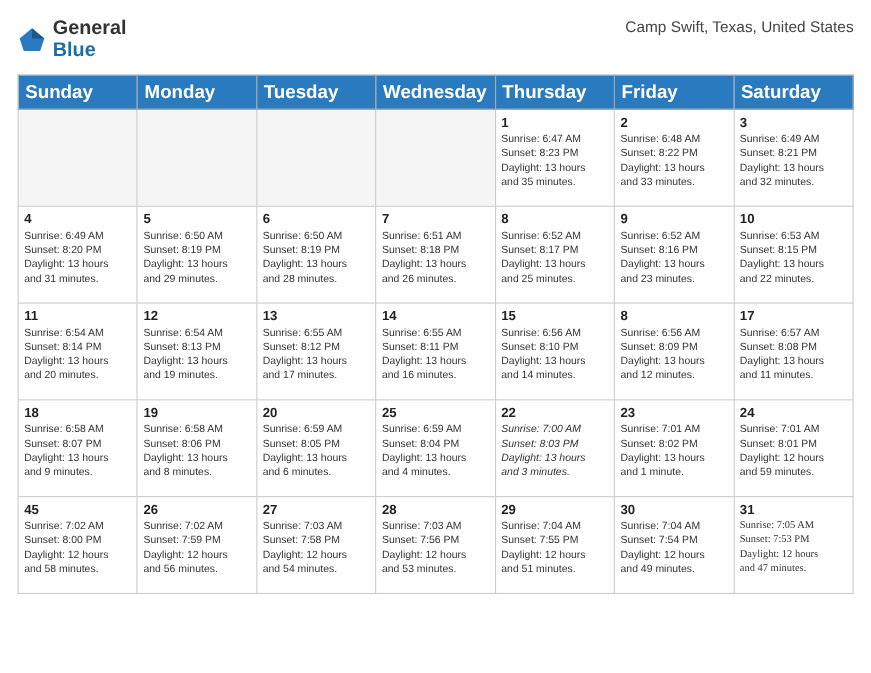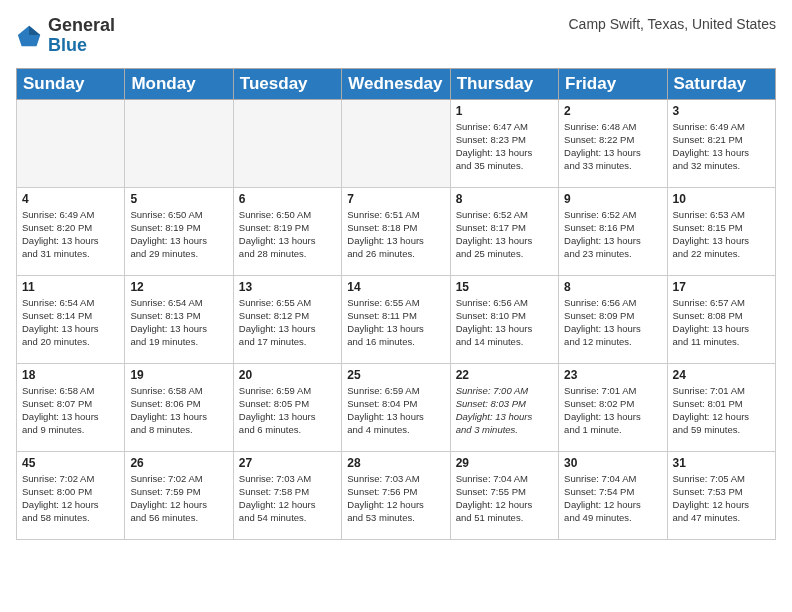--- a/index.html
+++ b/index.html
@@ -333,20 +333,20 @@
         </td>
         <td>
           <div class="day-number">30</div>
           <div class="day-info" style="white-space: pre-line;">Sunrise: 7:04 AM
 Sunset: 7:54 PM
 Daylight: 12 hours
 and 49 minutes.</div>
         </td>
         <td>
           <div class="day-number">31</div>
-          <div class="day-info" style="white-space: pre-line;">Sunrise: 7:05 AM
+          <div class="day-info" style="white-space: pre-line; font-family: Liberation Serif, serif;">Sunrise: 7:05 AM
 Sunset: 7:53 PM
 Daylight: 12 hours
 and 47 minutes.</div>
         </td>
       </tr>
     </tbody>
 </table>
 
 </body></html>

